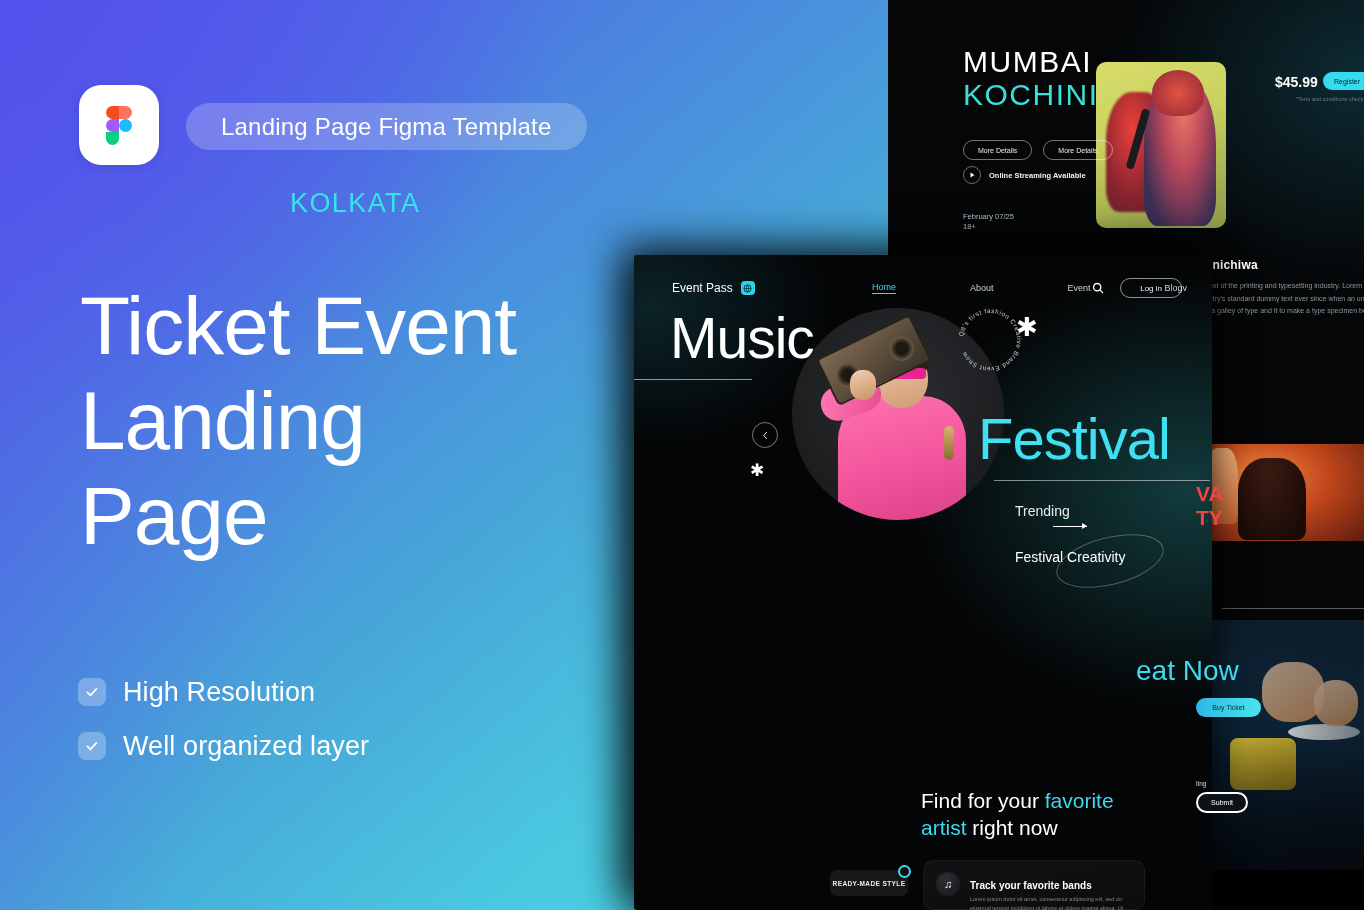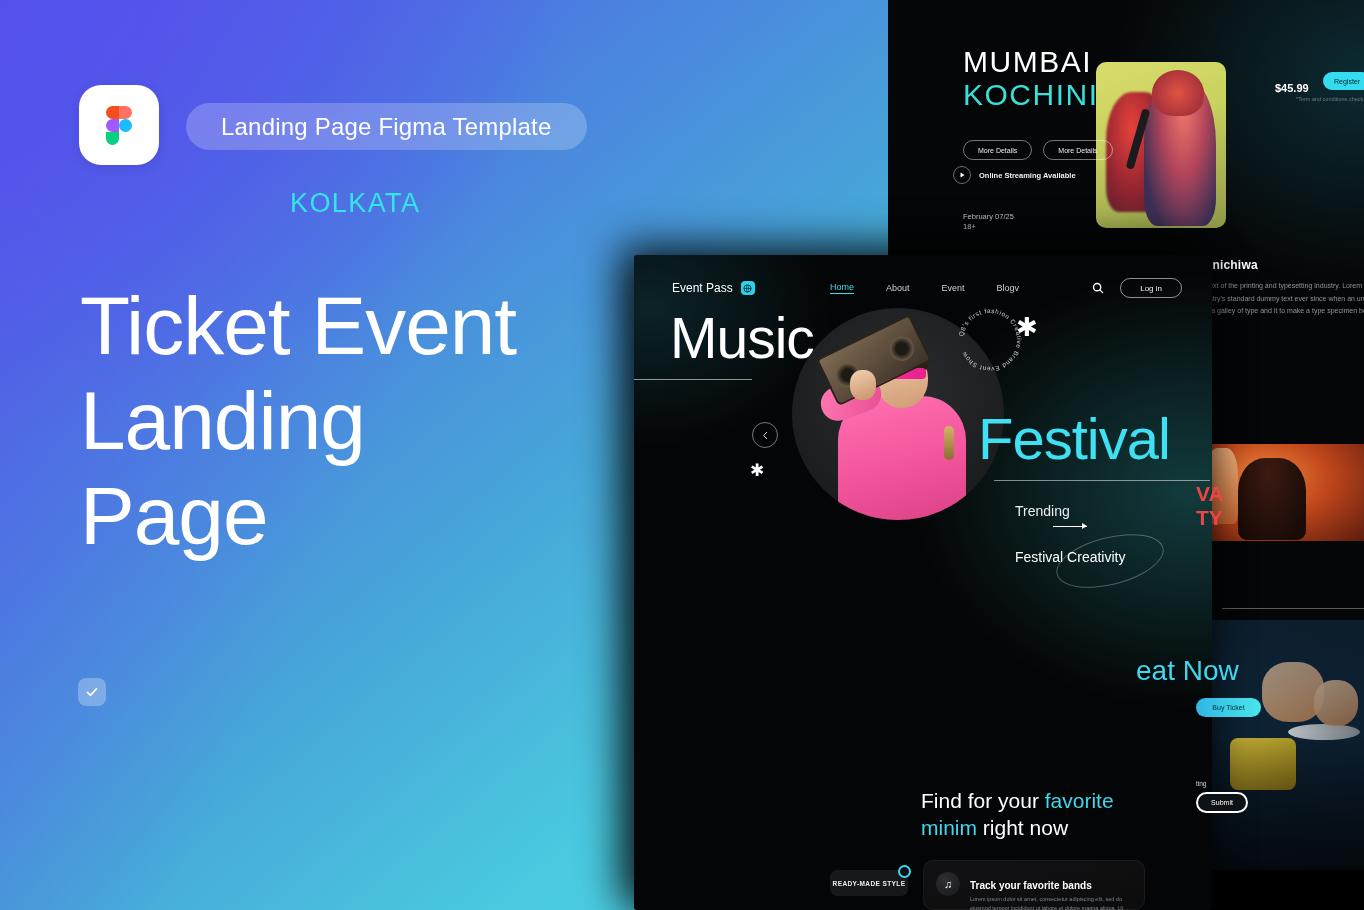--- a/index.html
+++ b/index.html
@@ -104,30 +104,30 @@
     position:absolute; left:38px; top:46px; width:8px; height:62px;
     background:#1b1b1f; border-radius:4px; transform:rotate(16deg);
   }
   .mb-city3{ position:absolute; left:290px; top:188px; color:#35e4e8; font-size:27px; letter-spacing:1.4px; z-index:4; }
   .mb-btnrow{ position:absolute; left:75px; top:140px; display:flex; gap:11px; }
   .mb-btn{
     border:1px solid rgba(255,255,255,.45); border-radius:12px;
     height:20px; padding:0 14px; color:#e9eef0; font-size:7px;
     display:flex; align-items:center; justify-content:center; white-space:nowrap;
   }
-  .mb-stream{ position:absolute; left:65px; top:166px; display:flex; align-items:center; gap:8px; }
+  .mb-stream{ position:absolute; left:75px; top:166px; display:flex; align-items:center; gap:8px; }
   .mb-stream .circ{
     width:18px; height:18px; border-radius:50%;
     border:1px solid rgba(255,255,255,.4);
     display:flex; align-items:center; justify-content:center;
   }
   .mb-stream .circ svg{ display:block; }
   .mb-stream .txt{ color:#eef3f4; font-size:7.5px; font-weight:bold; }
   .mb-date{ position:absolute; left:75px; top:212px; color:#b9c3c6; font-size:7.5px; line-height:10px; }
-  .mb-price{ position:absolute; left:1275px; top:74px; color:#fff; font-size:11px; font-weight:bold;margin-top:8px; }
+  .mb-price{ position:absolute; left:1275px; top:74px; color:#fff; font-size:14px; font-weight:bold; }
   .mb-reg{
     position:absolute; left:1323px; top:72px; height:18px; padding:0 11px;
     border-radius:9px; background:#35dcf0; color:#06262c; font-size:7px;
     display:flex; align-items:center; justify-content:center;
   }
   .mb-fine{ position:absolute; left:1296px; top:96px; color:#6d7a7d; font-size:5.5px; white-space:nowrap; }
 
   
   .mb-sec2{ position:absolute; left:1196px; top:258px; width:168px; }
   .mb-sec2 h3{ color:#fff; font-size:12px; font-weight:bold; letter-spacing:.2px; white-space:nowrap; }
@@ -200,21 +200,21 @@
 
   
   .nav{ position:absolute; left:0; top:16px; width:100%; height:34px; display:flex; align-items:center; }
   .nav-logo{ position:absolute; left:38px; display:flex; align-items:center; gap:8px; }
   .nav-logo .txt{ color:#fff; font-size:12px; }
   .nav-logo .mark{
     width:14px; height:14px; border-radius:4px; background:#2bd3e8;
     display:flex; align-items:center; justify-content:center;
   }
   .nav-links{ position:absolute; left:196px; display:flex; gap:32px; align-items:center; }
-  .nav-links a{ color:#c9d2d4; font-size:9px; text-decoration:none; white-space:nowrap; }
+  .nav-links a{ color:#c9d2d4; font-size:9px; text-decoration:none; white-space:nowrap;margin-left:42px; }
   .nav-links a.active{ color:#3fd8ef; border-bottom:1px solid #3fd8ef; padding-bottom:1px; }
   .nav-right{ position:absolute; right:30px; display:flex; align-items:center; gap:16px; }
   .nav-search svg{ display:block; }
   .nav-login{
     border:1px solid rgba(255,255,255,.55); border-radius:11px; height:20px; padding:0 19px;
     color:#eef3f4; font-size:8px; display:flex; align-items:center; justify-content:center;
   }
 
   
   .hero-music{ position:absolute; left:36px; top:50px; color:#fff; font-size:57px; letter-spacing:-1px; }
@@ -347,20 +347,29 @@
   <div>Page</div>
 </div>
 
 <div class="features">
   <div class="feature-row">
     <span class="check-box">
       <svg width="16" height="16" viewBox="0 0 16 16">
           <path d="M3.5 8.4l2.9 2.9 6-6.4" fill="none" stroke="#ffffff" stroke-width="1.7" stroke-linecap="round" stroke-linejoin="round"></path>
         </svg>
     </span>
+    <span class="label">High Resolution</span>
+  </div>
+  <div class="feature-row">
+    <span class="check-box">
+      <svg width="16" height="16" viewBox="0 0 16 16">
+          <path d="M3.5 8.4l2.9 2.9 6-6.4" fill="none" stroke="#ffffff" stroke-width="1.7" stroke-linecap="round" stroke-linejoin="round"></path>
+        </svg>
+    </span>
+    <span class="label">Well organized layer</span>
   </div>
 </div>
 
 <div class="dark-bg"></div>
 
 <div class="mock-back">
   <div class="mb-city1">MUMBAI</div>
   <div class="mb-city2">KOCHINIWA</div>
   <div class="mb-photo">
     <div class="shape-a"></div>
@@ -487,21 +496,21 @@
 <div class="trending">
   <div class="t1">Trending</div>
   <div class="t2">
     <span class="arrow"></span>
     <span>Festival Creativity</span>
   </div>
 </div>
 <div class="ellipse-deco"></div>
 
 <div class="find-title">
-  <span>Find for your </span><span class="hl">favorite</span><br><span class="hl">minim</span><span> right now</span>
+  <span>Find for your </span><span class="hl">favorite</span><br><span class="hl">artist</span><span> right now</span>
 </div>
 
 <div class="tag-pill">READY-MADE STYLE</div>
 <div class="tag-dot"></div>
 
 <div class="track-card">
   <span class="tic">♫</span>
   <span>
     <h4>Track your favorite bands</h4>
     <p>Lorem ipsum dolor sit amet, consectetur adipiscing elit, sed do eiusmod tempor incididunt ut labore et dolore magna aliqua. Ut enim ad minim veniam.</p>

